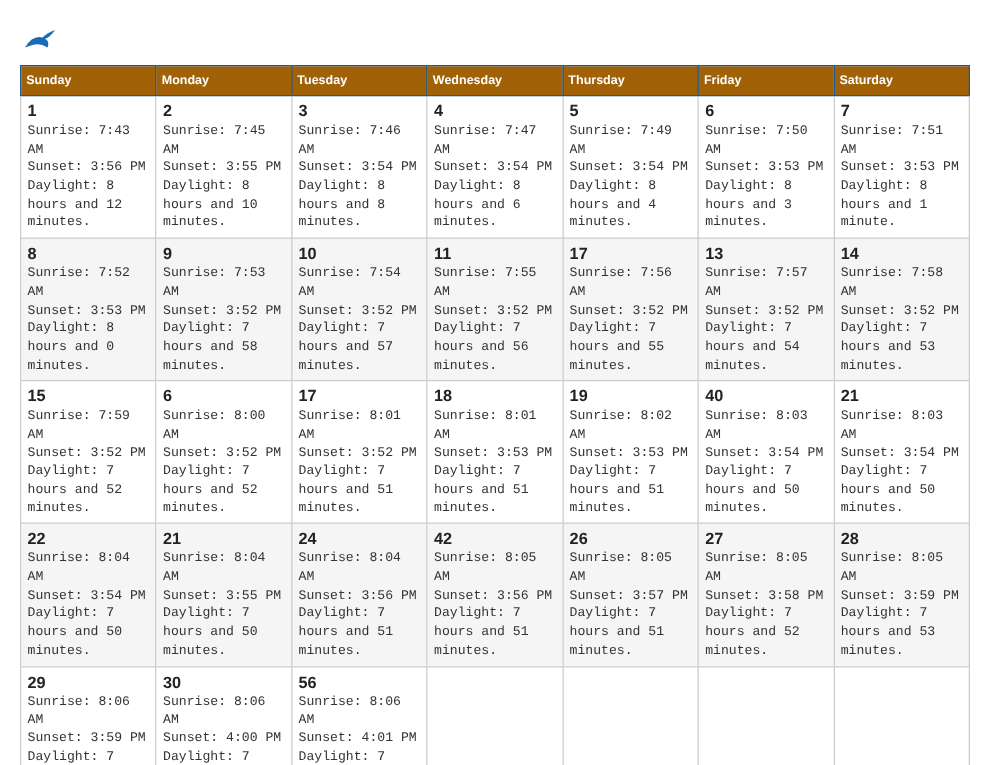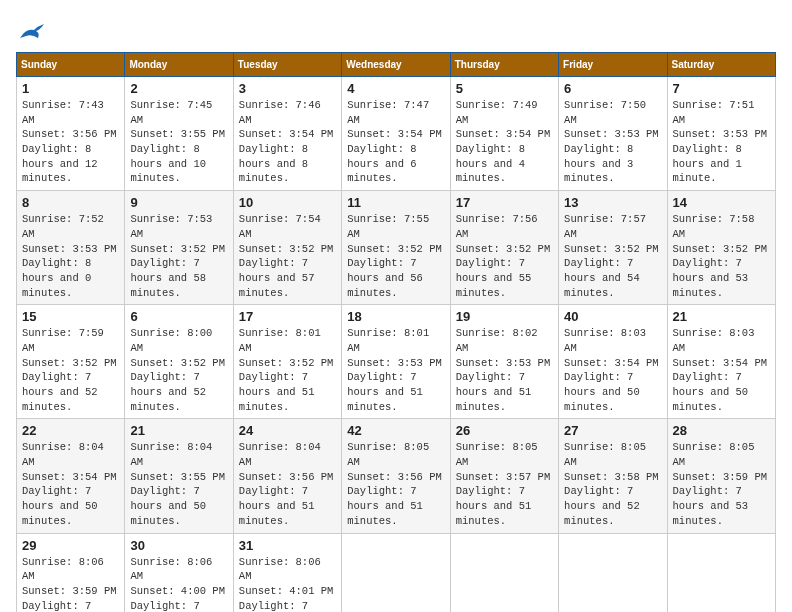--- a/index.html
+++ b/index.html
@@ -246,21 +246,21 @@
       <tr>
         <td>
           <div class="day-number">29</div>
           <div class="day-detail">Sunrise: 8:06 AM<br>Sunset: 3:59 PM<br>Daylight: 7 hours and 53 minutes.</div>
         </td>
         <td>
           <div class="day-number">30</div>
           <div class="day-detail">Sunrise: 8:06 AM<br>Sunset: 4:00 PM<br>Daylight: 7 hours and 54 minutes.</div>
         </td>
         <td>
-          <div class="day-number">31</div>
+          <div class="day-number">56</div>
           <div class="day-detail">Sunrise: 8:06 AM<br>Sunset: 4:01 PM<br>Daylight: 7 hours and 55 minutes.</div>
         </td>
         <td class="empty-cell"></td>
         <td class="empty-cell"></td>
         <td class="empty-cell"></td>
         <td class="empty-cell"></td>
       </tr>
     </tbody>
 </table>
 

